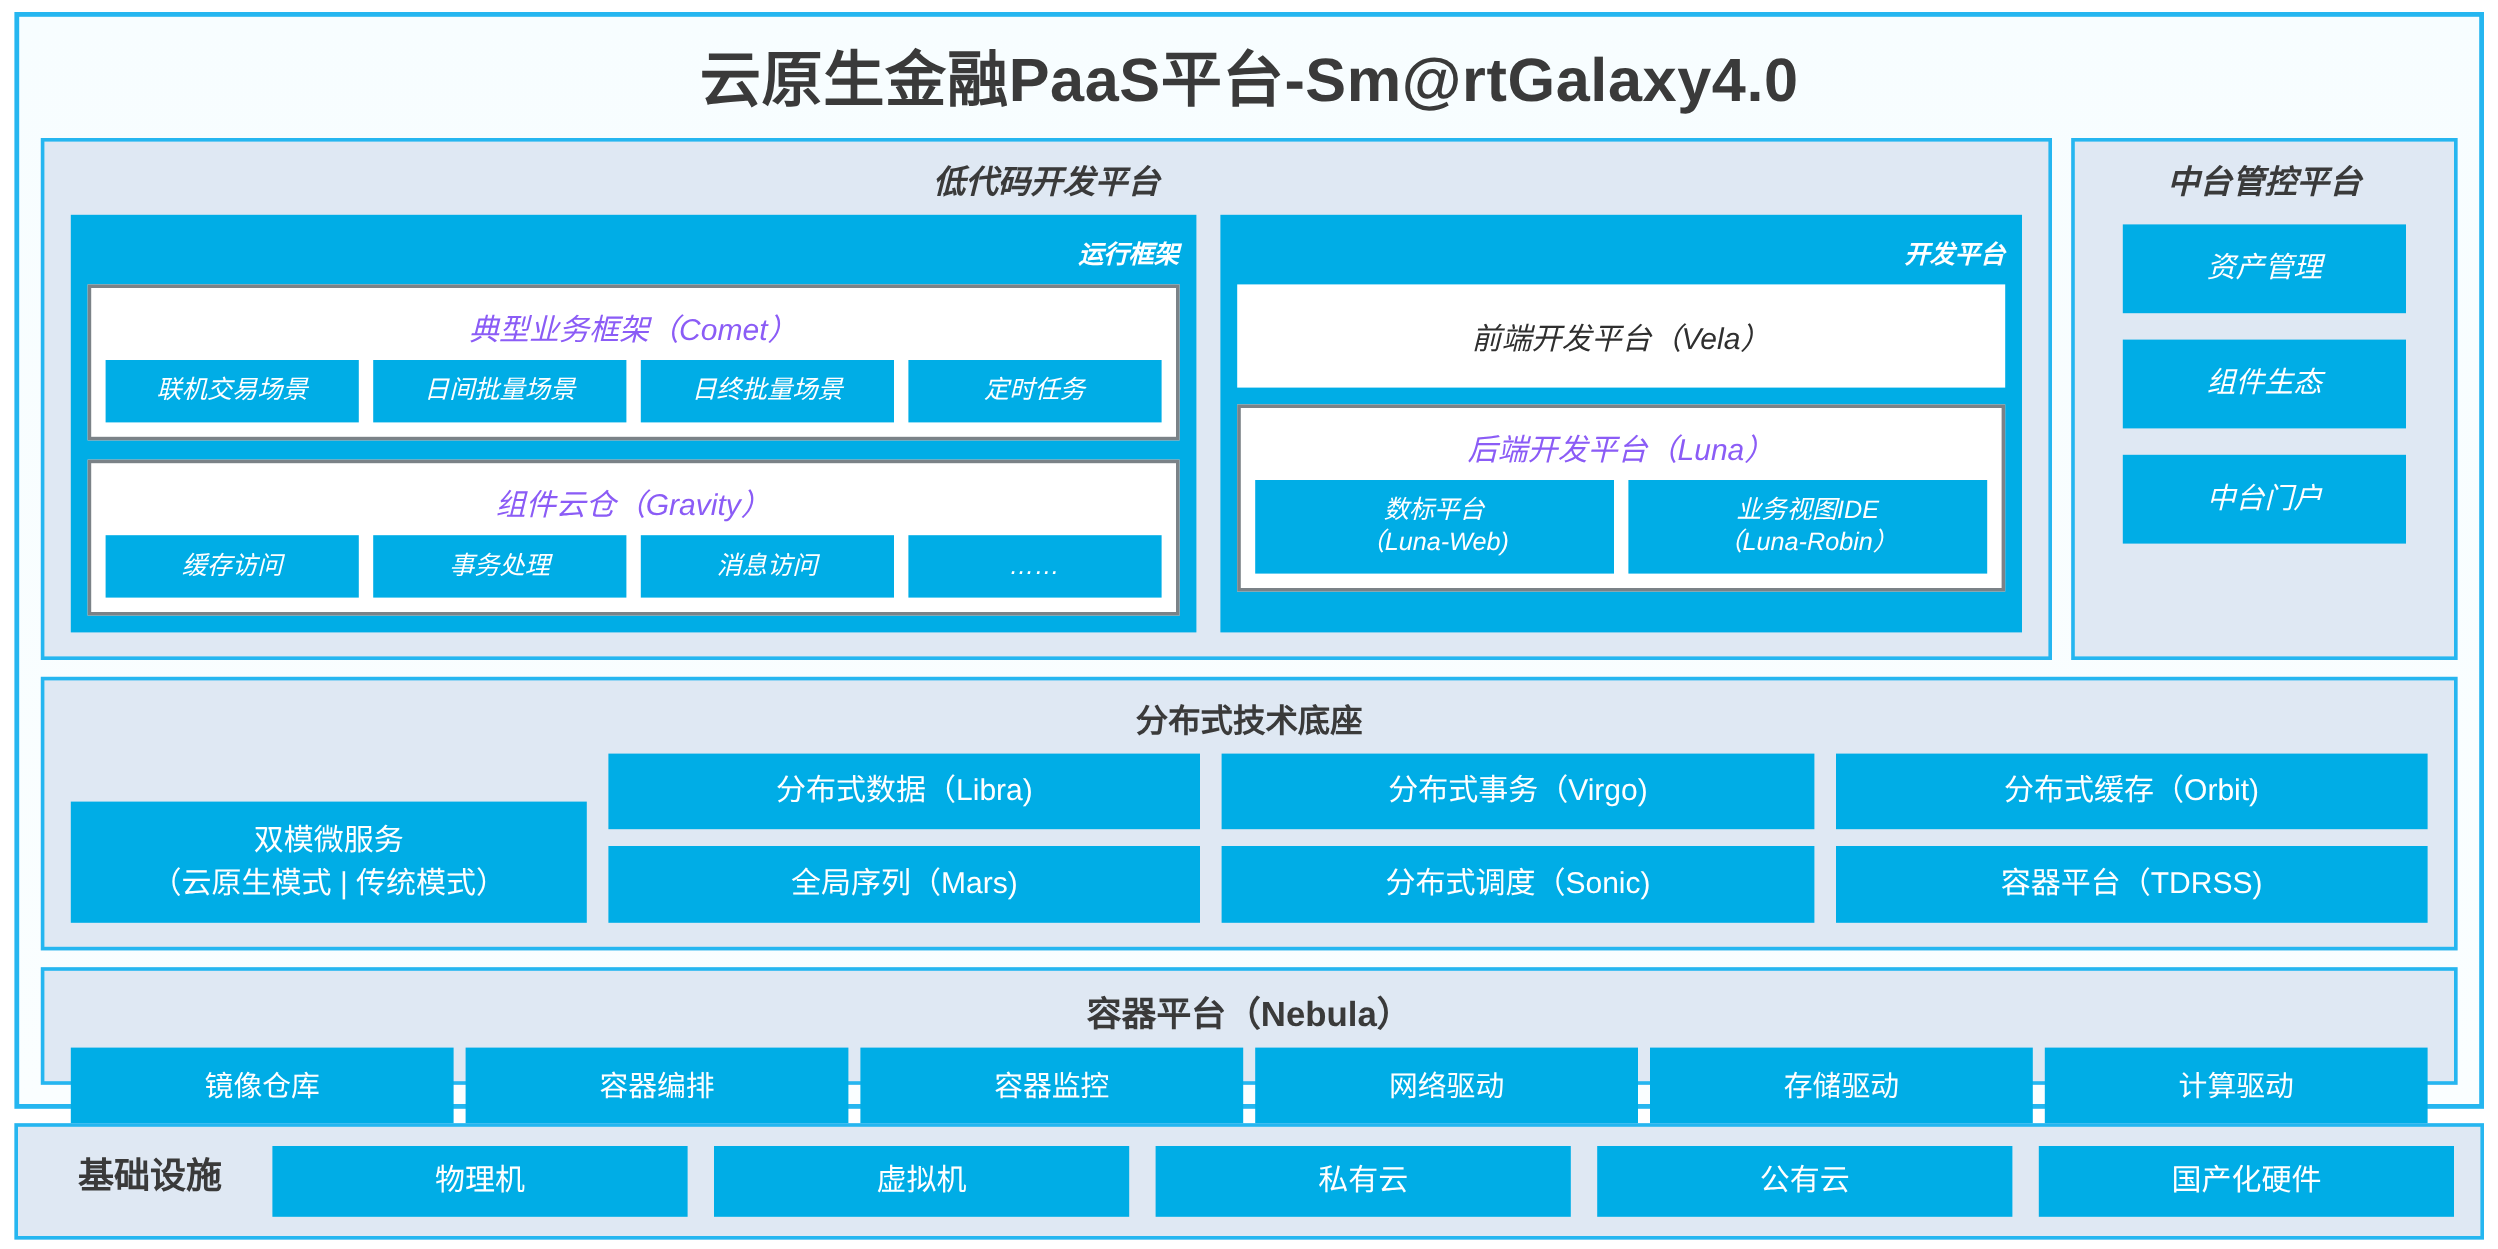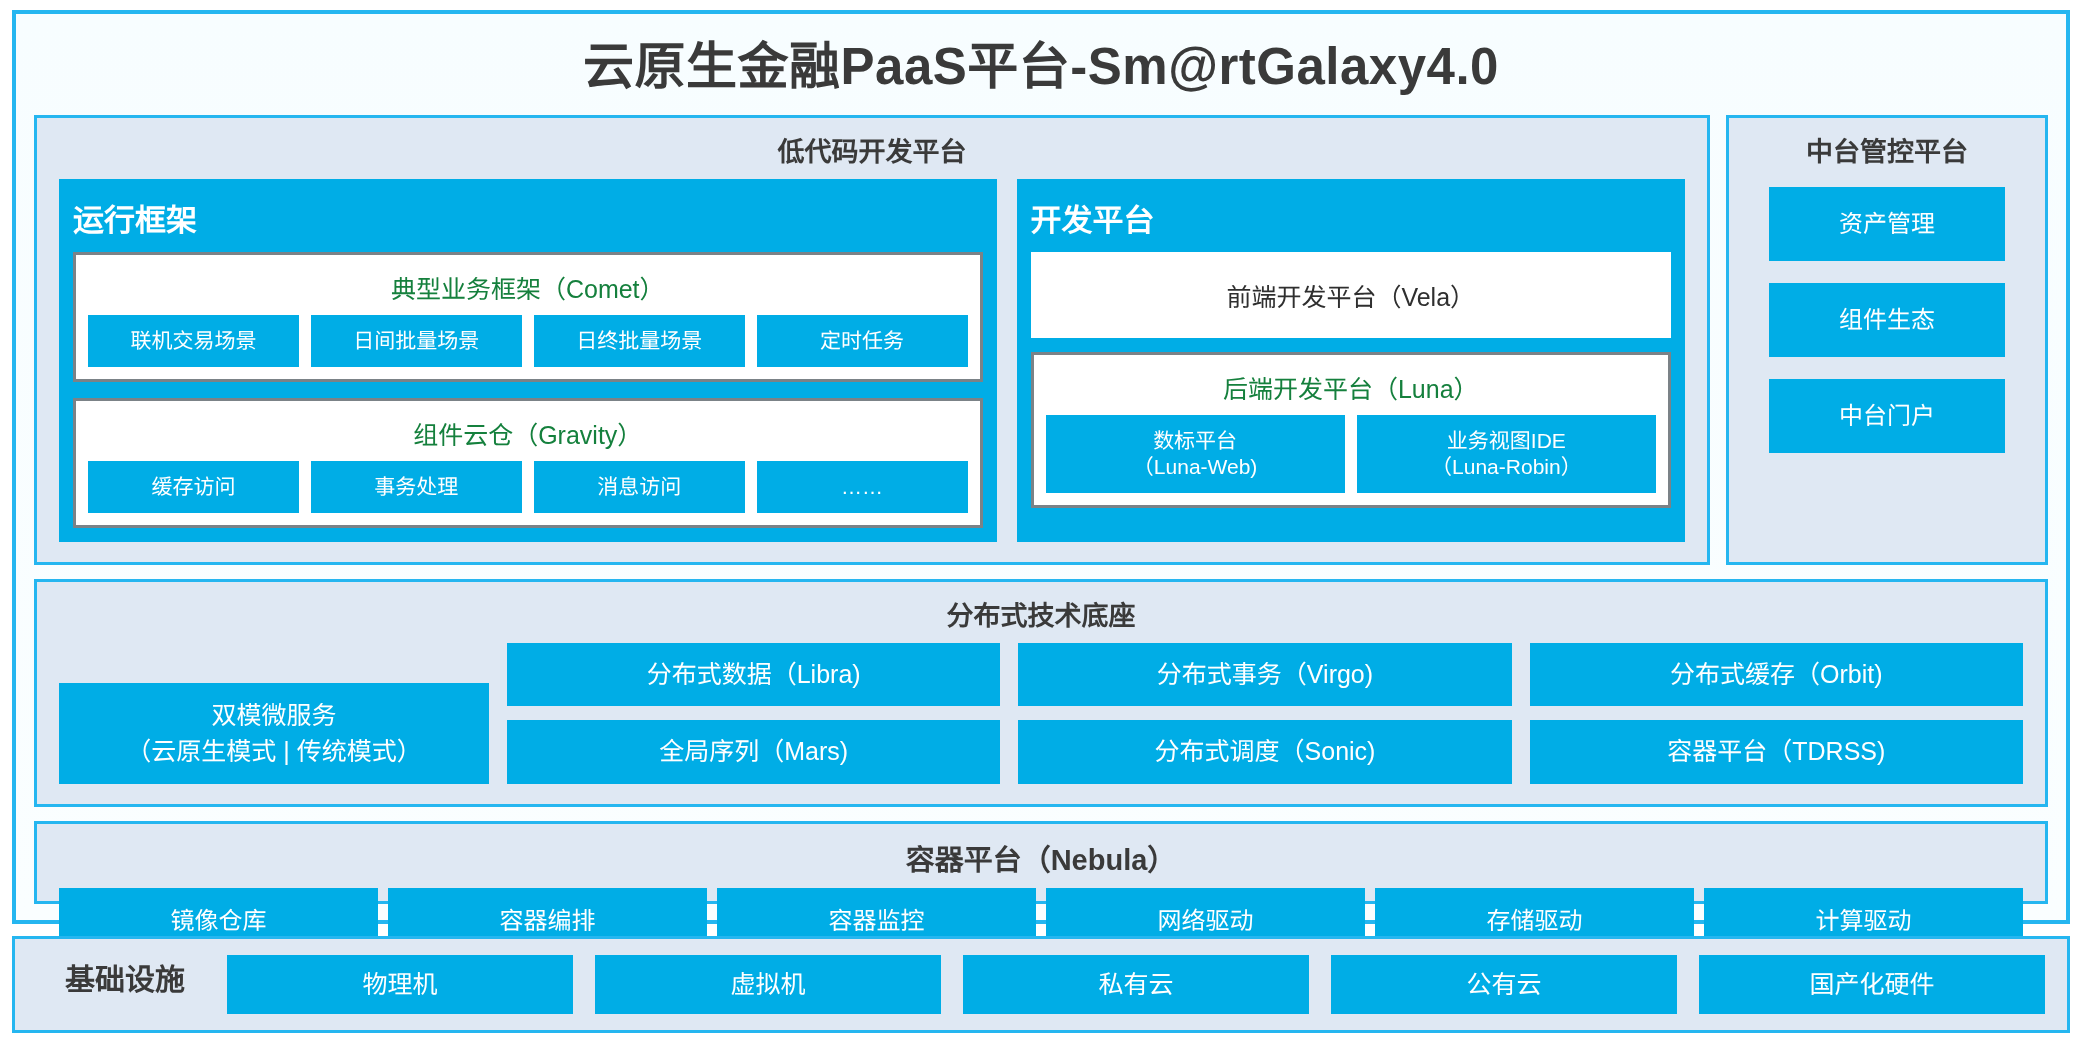--- a/index.html
+++ b/index.html
@@ -65,60 +65,61 @@
     padding: 12px 0 10px 0;
     flex: 0 0 auto;
   }
 
   
   .row-top {
     display: flex;
     gap: 16px;
     flex: 0 0 auto;
     margin-bottom: 14px;
+    font-style: italic;
   }
   .lowcode {
     flex: 1 1 auto;
     min-width: 0;
   }
   .lowcode-body {
     display: flex;
     gap: 20px;
     padding: 0 22px 20px 22px;
   }
 
   
   .cyan-card {
     background: #00ade6;
     box-sizing: border-box;
     padding: 10px 14px 14px 14px;
     display: flex;
     flex-direction: column;
   }
   .cyan-card-title {
-    text-align: left;
+    text-align: right;
     color: #ffffff;
-    font-size: 31px;
+    font-size: 21px;
     font-weight: 700;
     padding: 6px 0 12px 0;
   }
 
   
   .white-box {
     background: #ffffff;
     border: 3px solid #7b8287;
     box-sizing: border-box;
     padding: 8px 12px 12px 12px;
     display: flex;
     flex-direction: column;
   }
   .white-box-title {
     text-align: center;
     font-size: 25px;
-    color: #15803d;
+    color: #8b5cf6;
     padding: 6px 0 10px 0;
     font-weight: 400;
   }
 
   
   .chips {
     display: flex;
     gap: 12px;
   }
   .chip {

